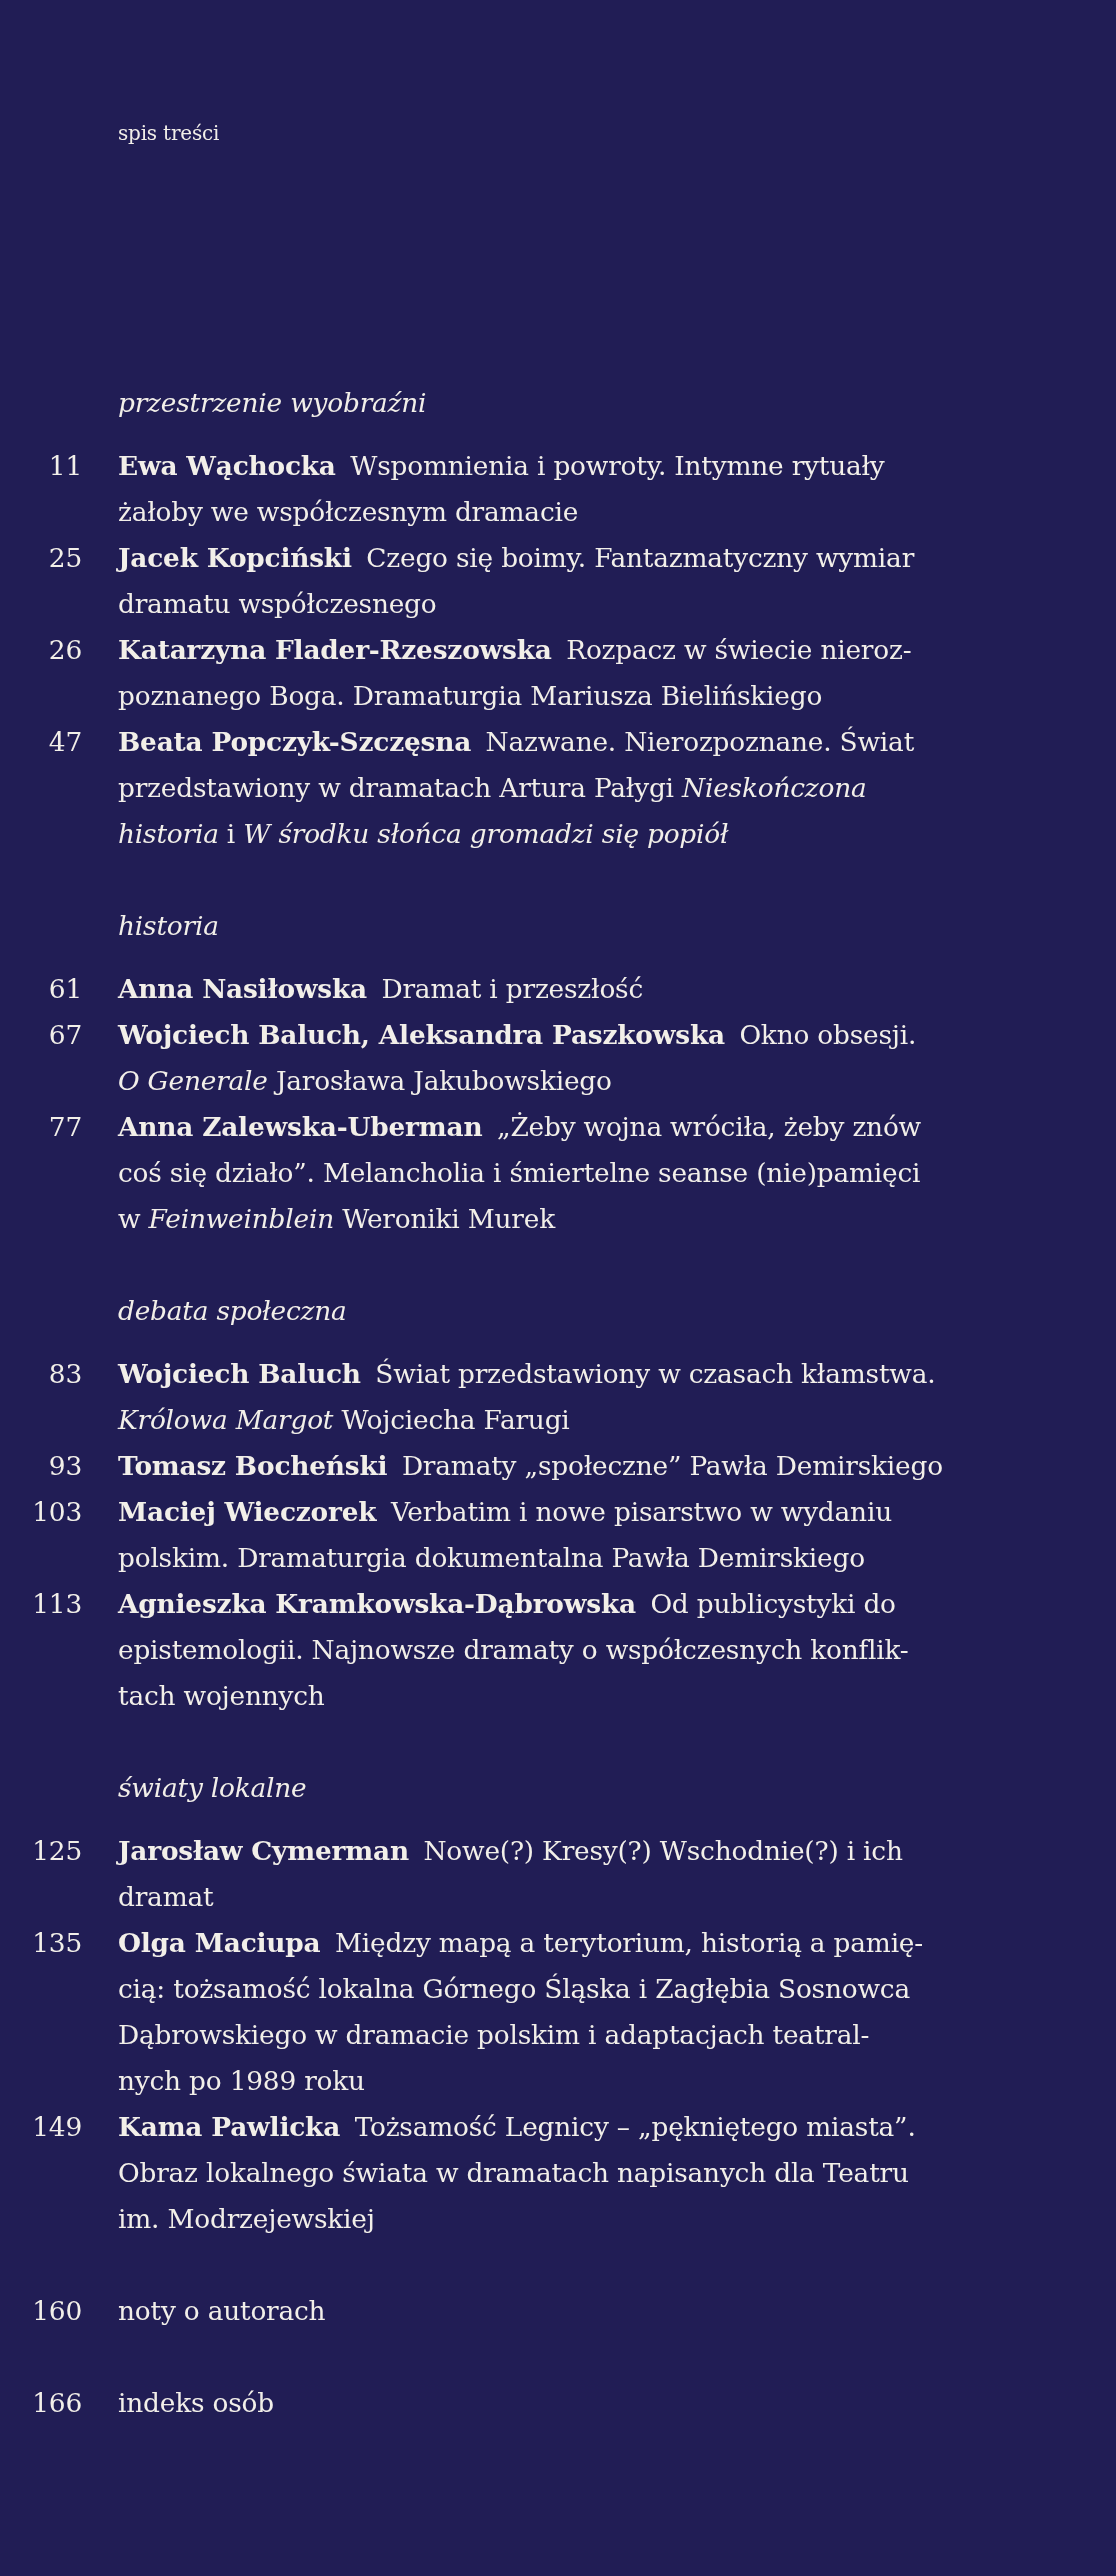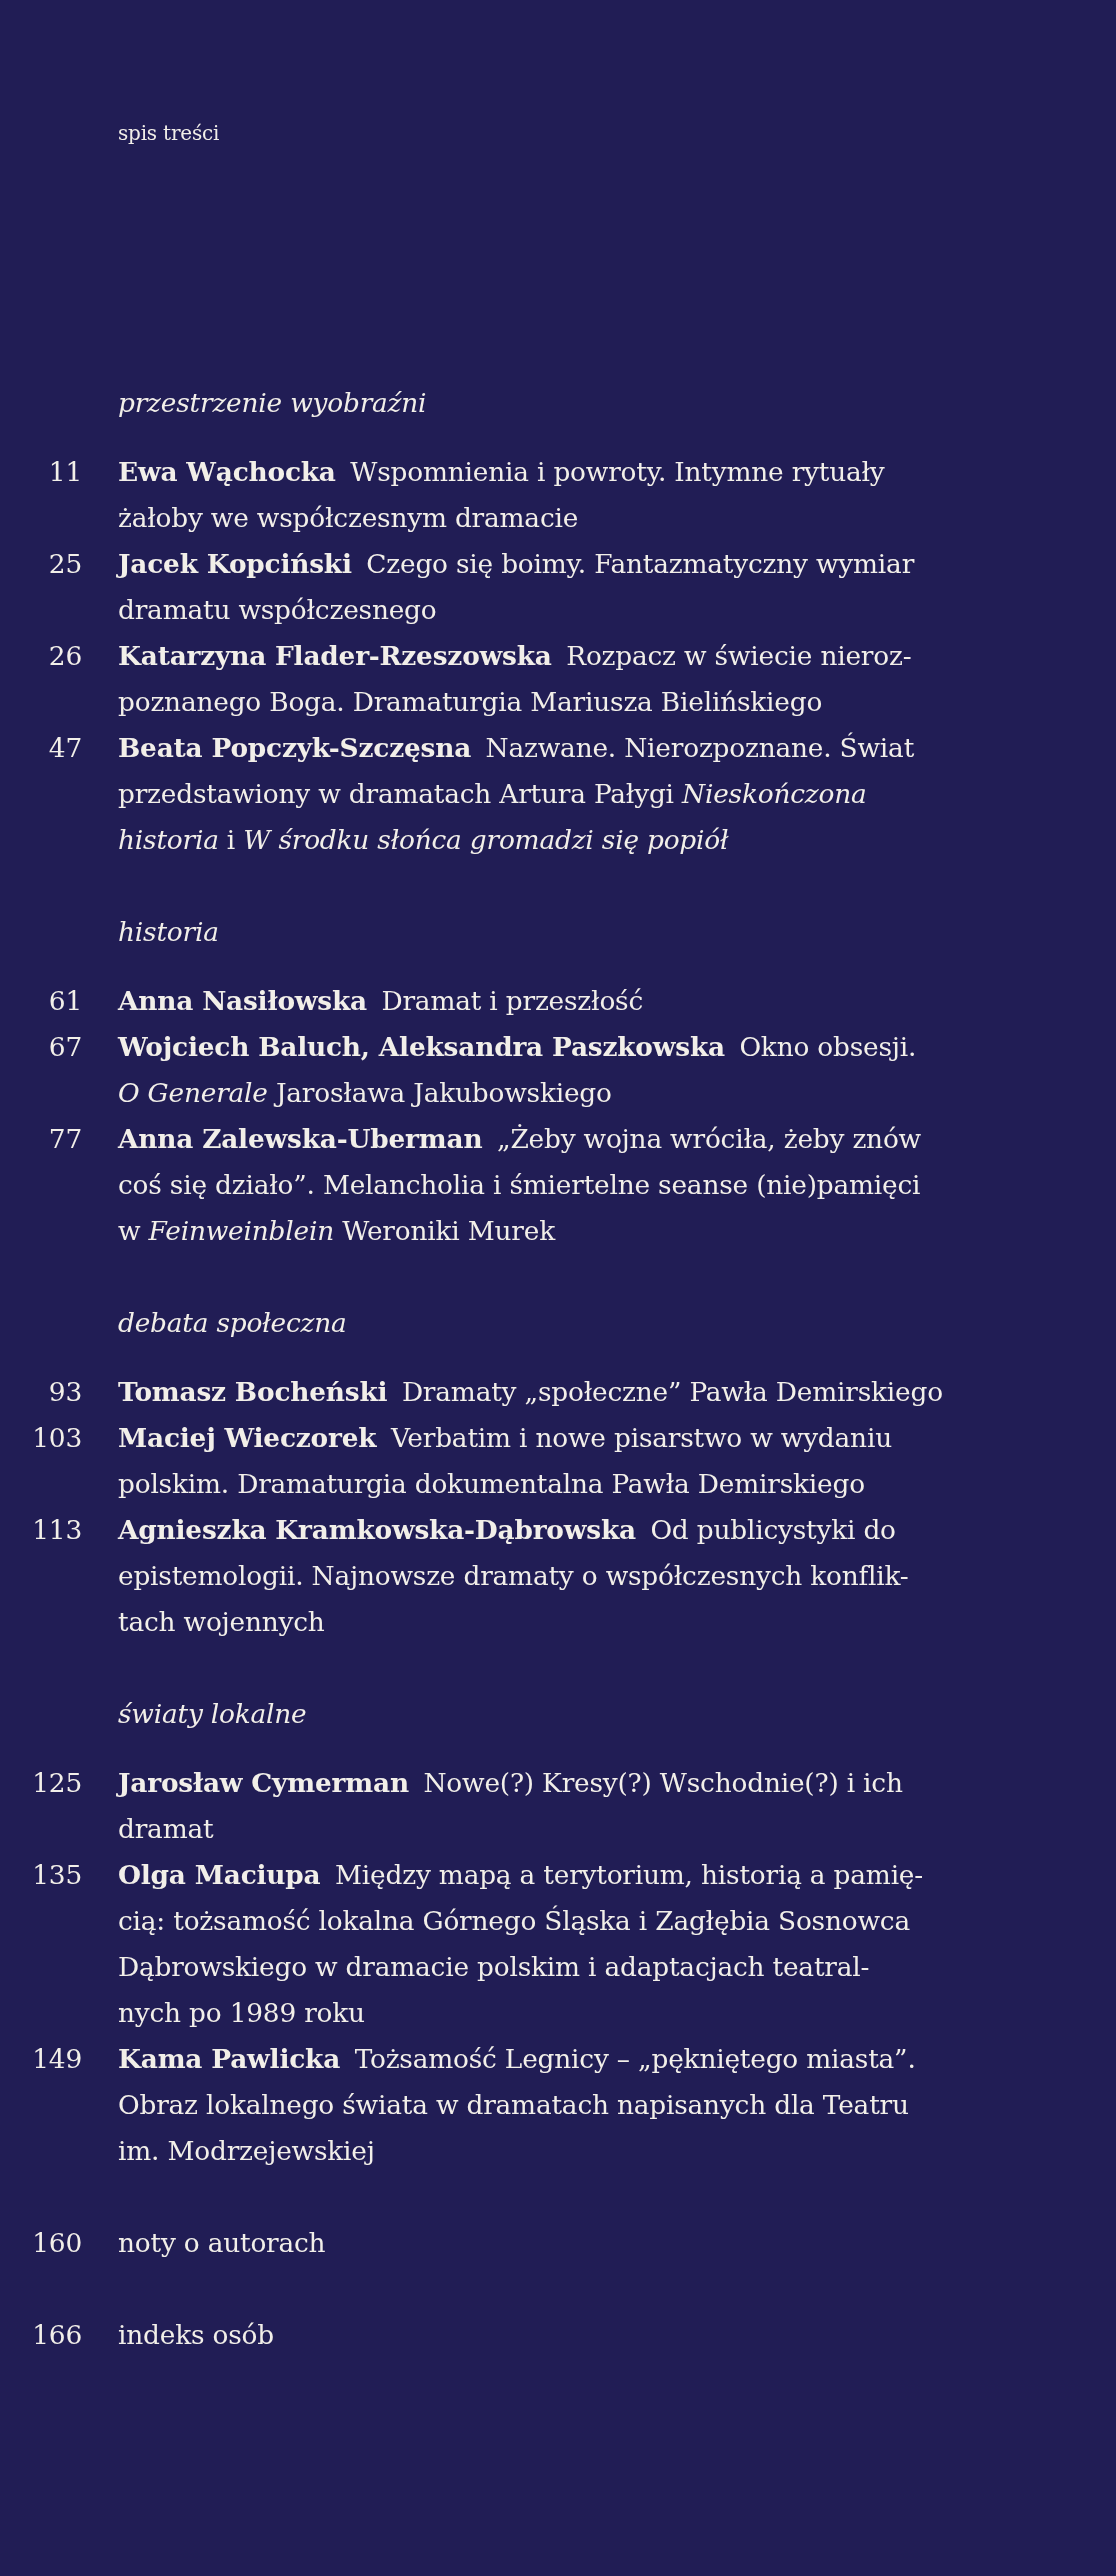--- a/index.html
+++ b/index.html
@@ -21,21 +21,21 @@
     margin:110px 0 0 118px;
     font-size:20px;
   }
   #sections .section{margin-top:46px}
   #sections .section:first-child{margin-top:224px}
   .heading{
     margin-left:118px;
     font-style:italic;
     font-weight:normal;
   }
-  .entries{margin-top:23px}
+  .entries{margin-top:17px}
   .entry{display:flex;align-items:flex-start}
   .num{flex:0 0 82px;text-align:right}
   .txt{
     margin-left:36px;
     width:918px;
     white-space:pre-wrap;
   }
   .author{font-weight:bold;margin-right:0.55em}
   .it{font-style:italic}
   .back-entry{display:flex;align-items:flex-end;margin-top:46px}
@@ -89,20 +89,25 @@
           <div class="txt"><span class="author">Anna Zalewska-Uberman</span><span>„Żeby wojna wróciła, żeby znów
 coś się działo”. Melancholia i śmiertelne seanse (nie)pamięci
 w </span><span class="it">Feinweinblein</span><span> Weroniki Murek</span></div>
         </div>
       </div>
     </section>
     <section class="section">
       <div class="heading">debata społeczna</div>
       <div class="entries">
         <div class="entry">
+          <div class="num">83</div>
+          <div class="txt"><span class="author">Wojciech Baluch</span><span>Świat przedstawiony w czasach kłamstwa.
+</span><span class="it">Królowa Margot</span><span> Wojciecha Farugi</span></div>
+        </div>
+        <div class="entry">
           <div class="num">93</div>
           <div class="txt"><span class="author">Tomasz Bocheński</span><span>Dramaty „społeczne” Pawła Demirskiego</span></div>
         </div>
         <div class="entry">
           <div class="num">103</div>
           <div class="txt"><span class="author">Maciej Wieczorek</span><span>Verbatim i nowe pisarstwo w wydaniu
 polskim. Dramaturgia dokumentalna Pawła Demirskiego</span></div>
         </div>
         <div class="entry">
           <div class="num">113</div>

